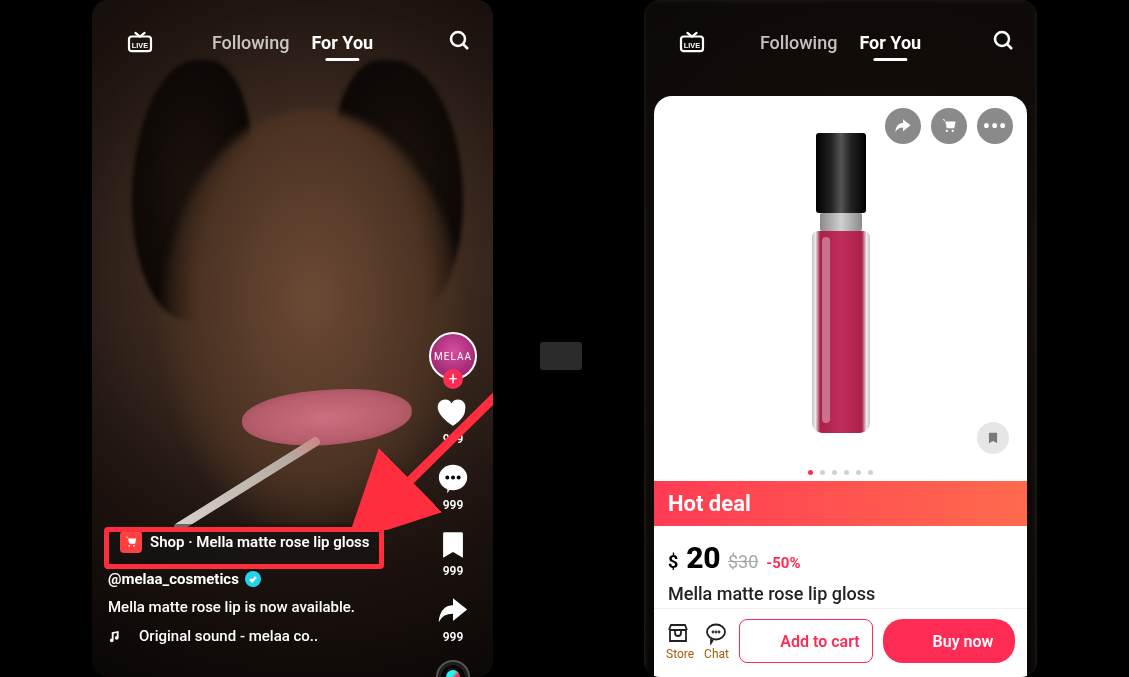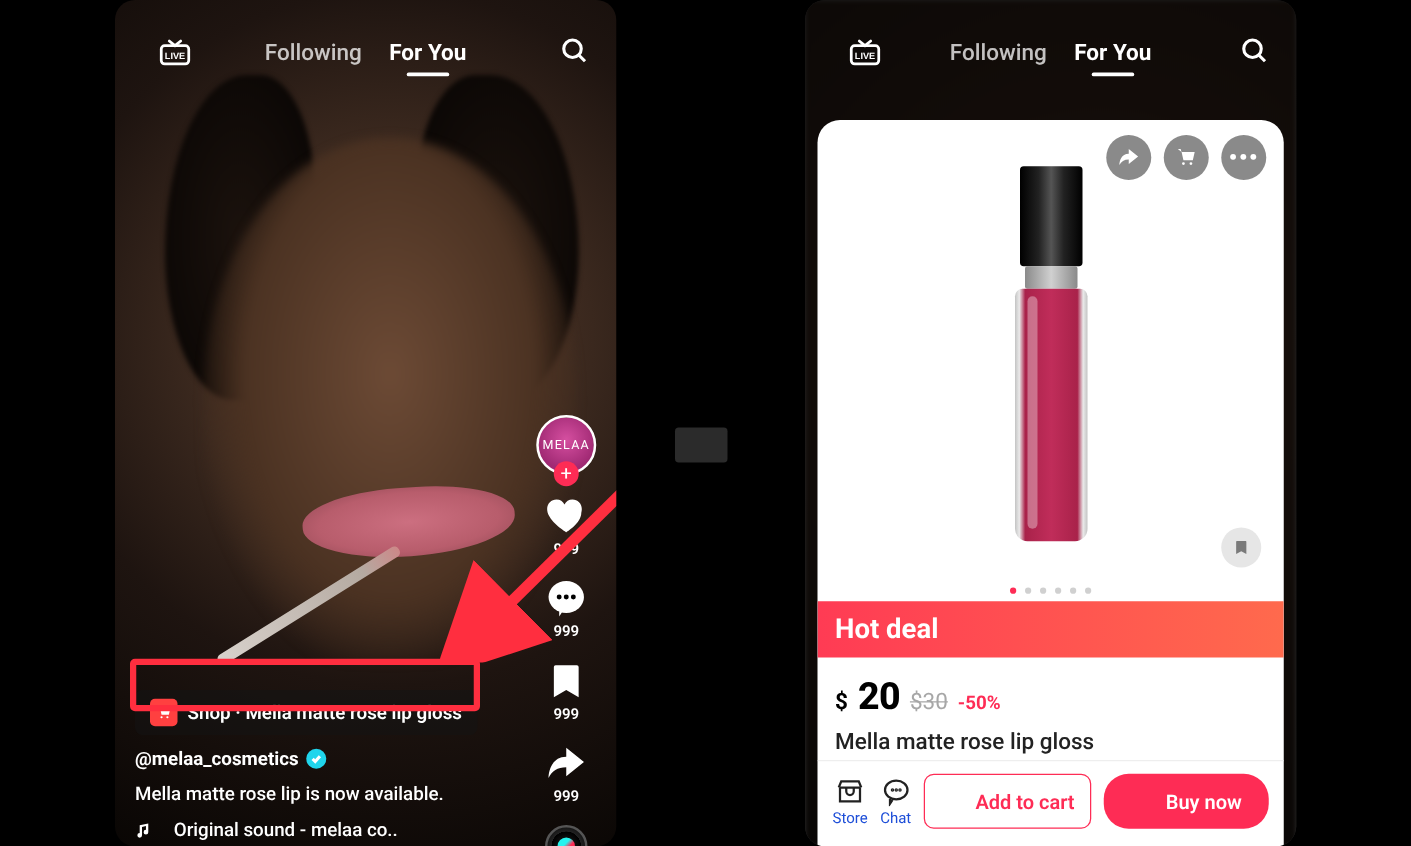--- a/index.html
+++ b/index.html
@@ -66,21 +66,21 @@
                       display:flex; align-items:center; justify-content:center; color:#fff; font-size:16px; line-height:1;}
   .rail-item   { display:flex; flex-direction:column; align-items:center; gap:2px; }
   .rail-item .cnt{ font-size:12px; font-weight:600; }
   .rail-item svg{ width:34px; height:34px; }
   .tt-disc     { width:34px; height:34px; border-radius:50%;
                  background: radial-gradient(circle at 50% 50%, #222 0%, #000 55%, #222 56%, #000 100%);
                  border:2px solid #555; position:relative; }
   .tt-disc::after{ content:""; position:absolute; inset:8px; border-radius:50%;
                    background: linear-gradient(135deg,#25f4ee 0%, #25f4ee 40%, #fe2c55 60%, #fe2c55 100%);}
 
-  .overlay-info{ position:absolute; left:16px; right:80px; bottom:4px; color:#fff;
+  .overlay-info{ position:absolute; left:16px; right:80px; bottom:32px; color:#fff;
                  display:flex; flex-direction:column; gap:10px; font-size:15px;justify-content:space-between;}
   .shop-pill   { display:inline-flex; align-items:center; gap:8px;
                  background:rgba(20,20,20,.55); padding:7px 12px; border-radius:6px;
                  width:fit-content; font-weight:600; font-size:15px;}
   .shop-pill .ico{ width:22px; height:22px; border-radius:4px; background:#ff4040;
                    display:flex; align-items:center; justify-content:center;}
   .shop-pill .ico svg{ width:14px; height:14px; fill:#fff;}
   .user-row    { display:flex; align-items:center; gap:6px; font-weight:700; }
   .user-row .verify{ width:16px; height:16px; background:#20d5ec; border-radius:50%;
                      display:inline-flex; align-items:center; justify-content:center;}
@@ -145,22 +145,22 @@
   .price-block { padding:14px 14px 4px; }
   .price-row   { display:flex; align-items:baseline; gap:8px;}
   .currency    { font-size:18px; font-weight:700; }
   .price-now   { font-size:30px; font-weight:800; letter-spacing:-.5px;}
   .price-old   { font-size:18px; color:#a7a7a7; text-decoration:line-through;}
   .discount    { font-size:15px; color:#fe2c55; font-weight:700;}
   .prod-title  { margin-top:8px; font-size:18px; font-weight:500; color:#222;}
 
   .bottom-bar  { margin-top:auto; display:flex; align-items:center; gap:10px;
                  padding:10px 12px 14px; border-top:1px solid #eee;}
-  .bb-item     { display:flex; flex-direction:column; align-items:center; gap:2px;
-                 font-size:12px; color:#1d4ed8;}
+  .bb-item     { display:flex; flex-direction:column; align-items:flex-start; gap:2px;
+                 font-size:12px; color:#a16207;}
   .bb-item svg { width:24px; height:24px; stroke:#222; stroke-width:1.8; fill:none;}
   .btn         { flex:1; height:44px; border-radius:8px; display:flex; align-items:center;
                  justify-content:center; font-size:16px; font-weight:600;padding-left:28px;}
   .btn-outline { border:1.5px solid #fe2c55; color:#fe2c55; background:#fff;}
   .btn-solid   { background:#fe2c55; color:#fff;border-radius:20px;}
 
   
   .bridge { position:absolute; left:540px; top:342px; width:42px; height:28px;
             background:#2b2b2b; border-radius:3px; }
 </style>

